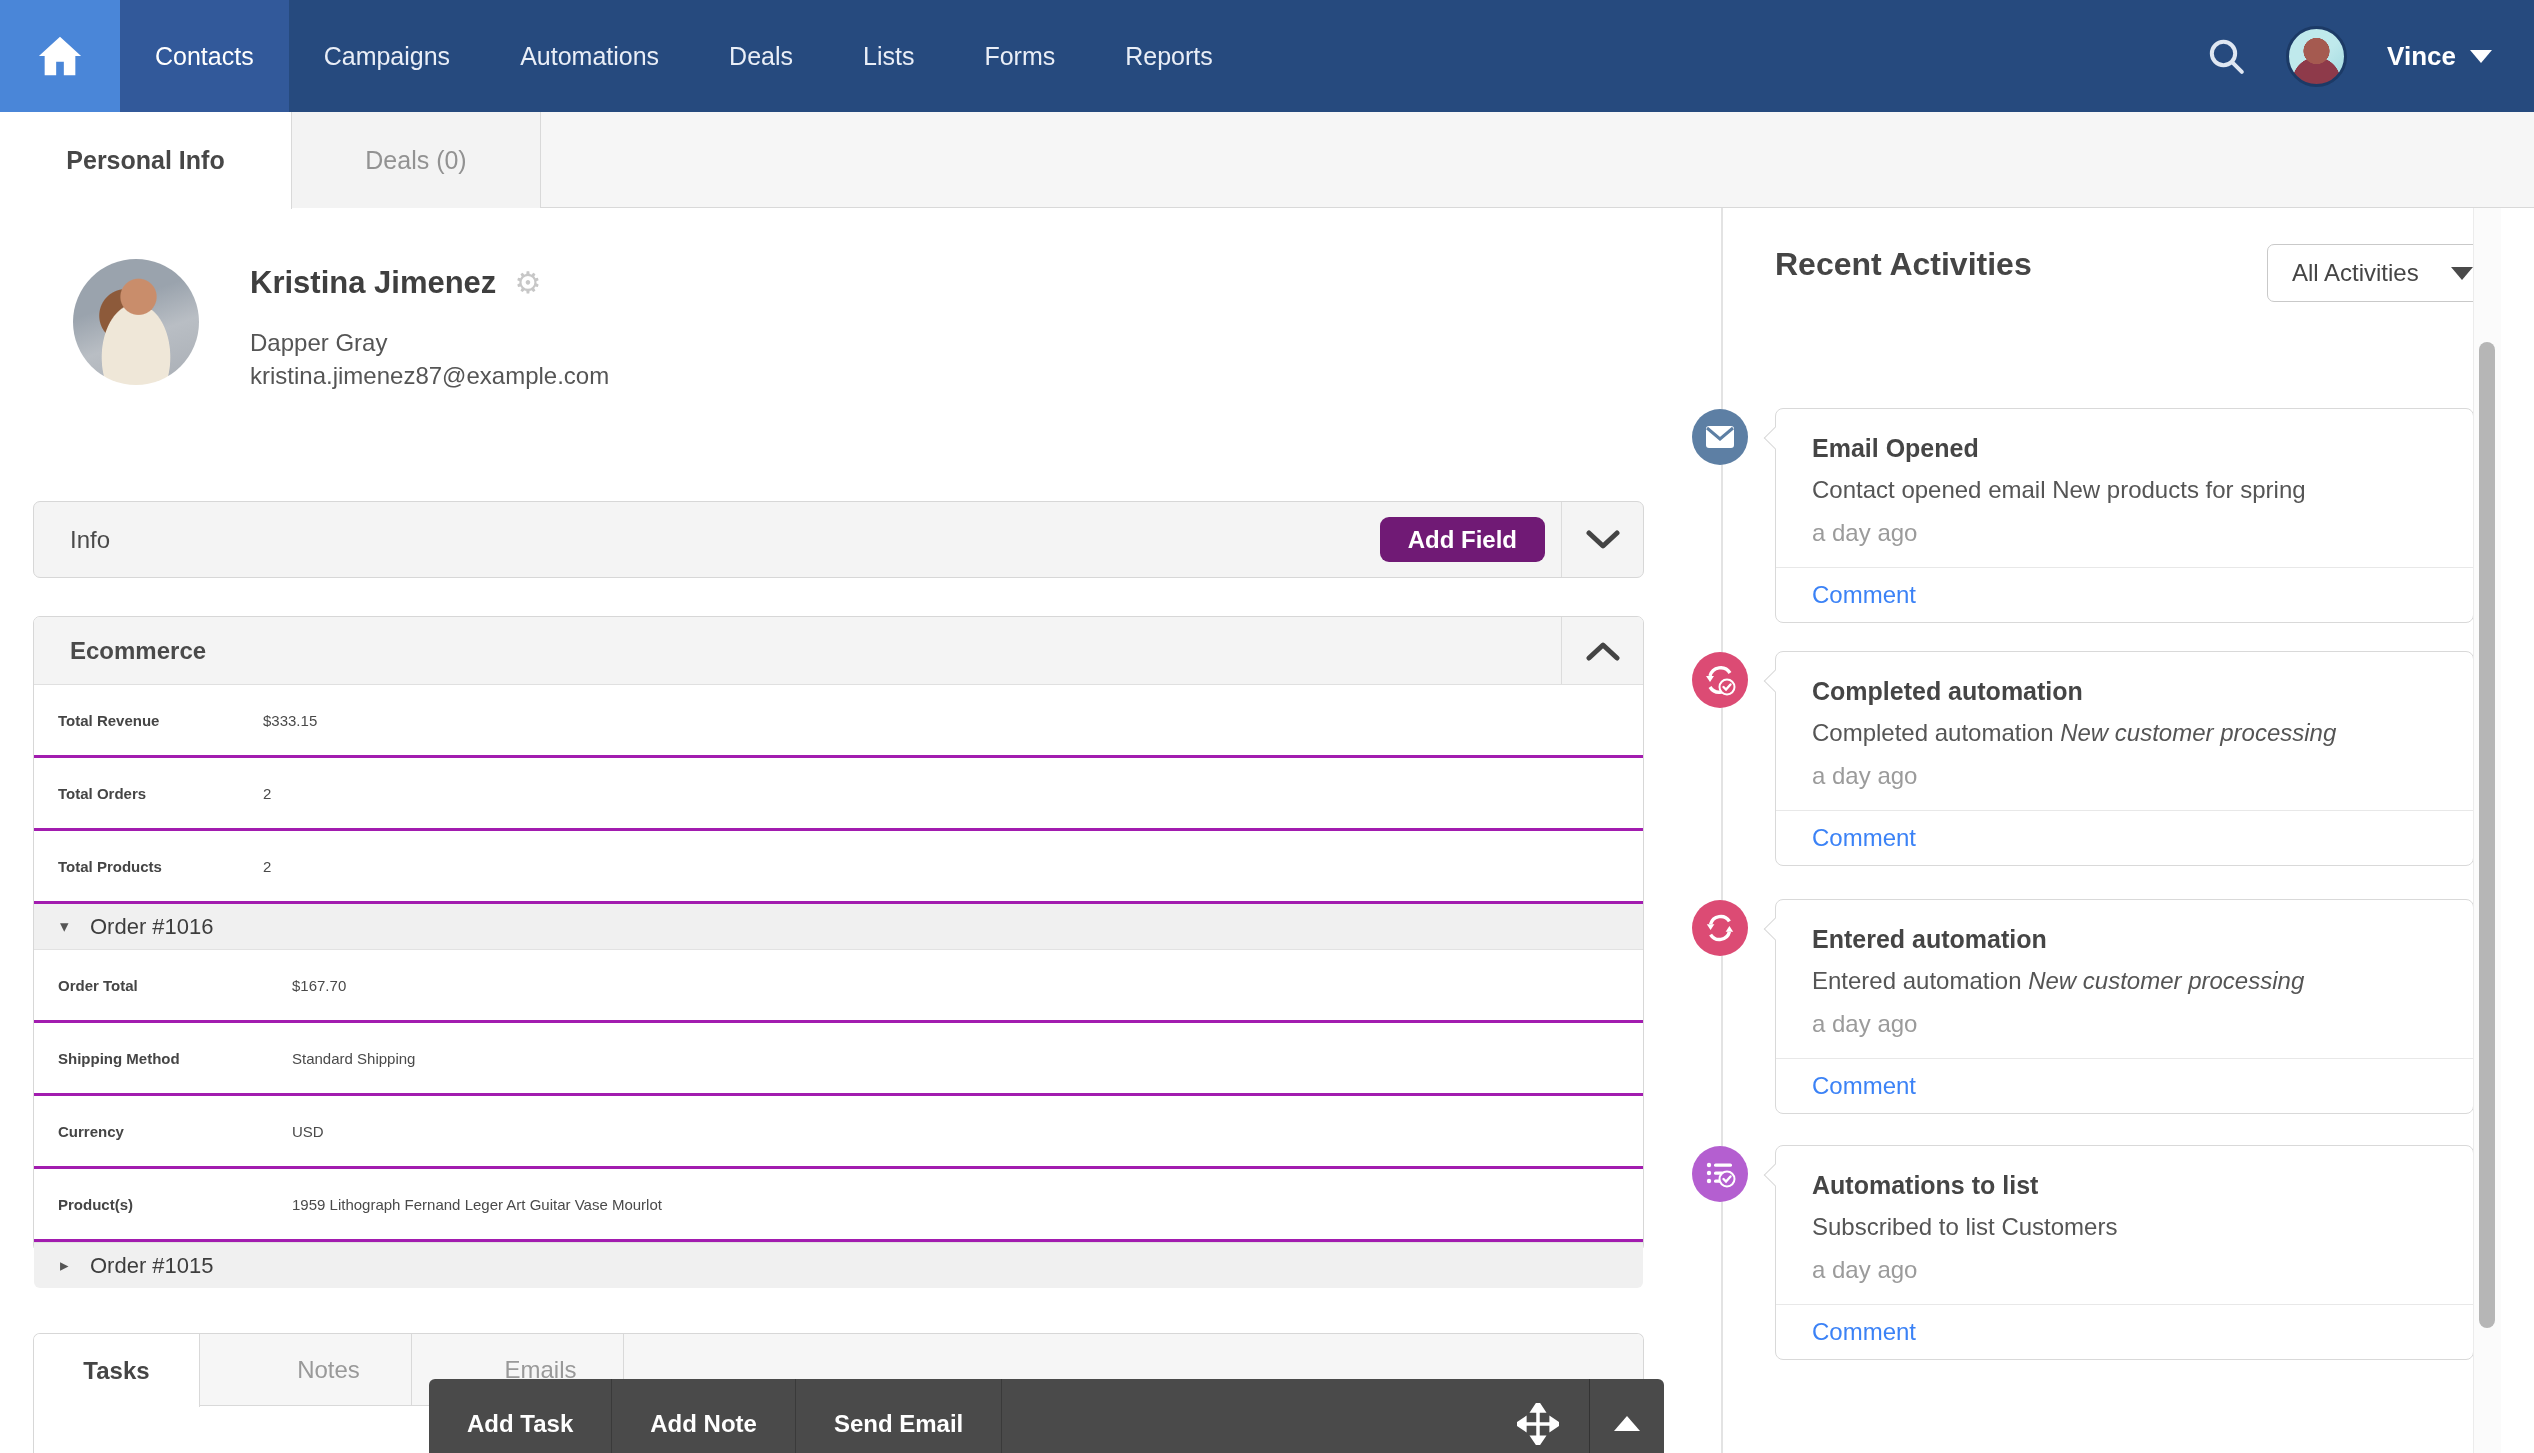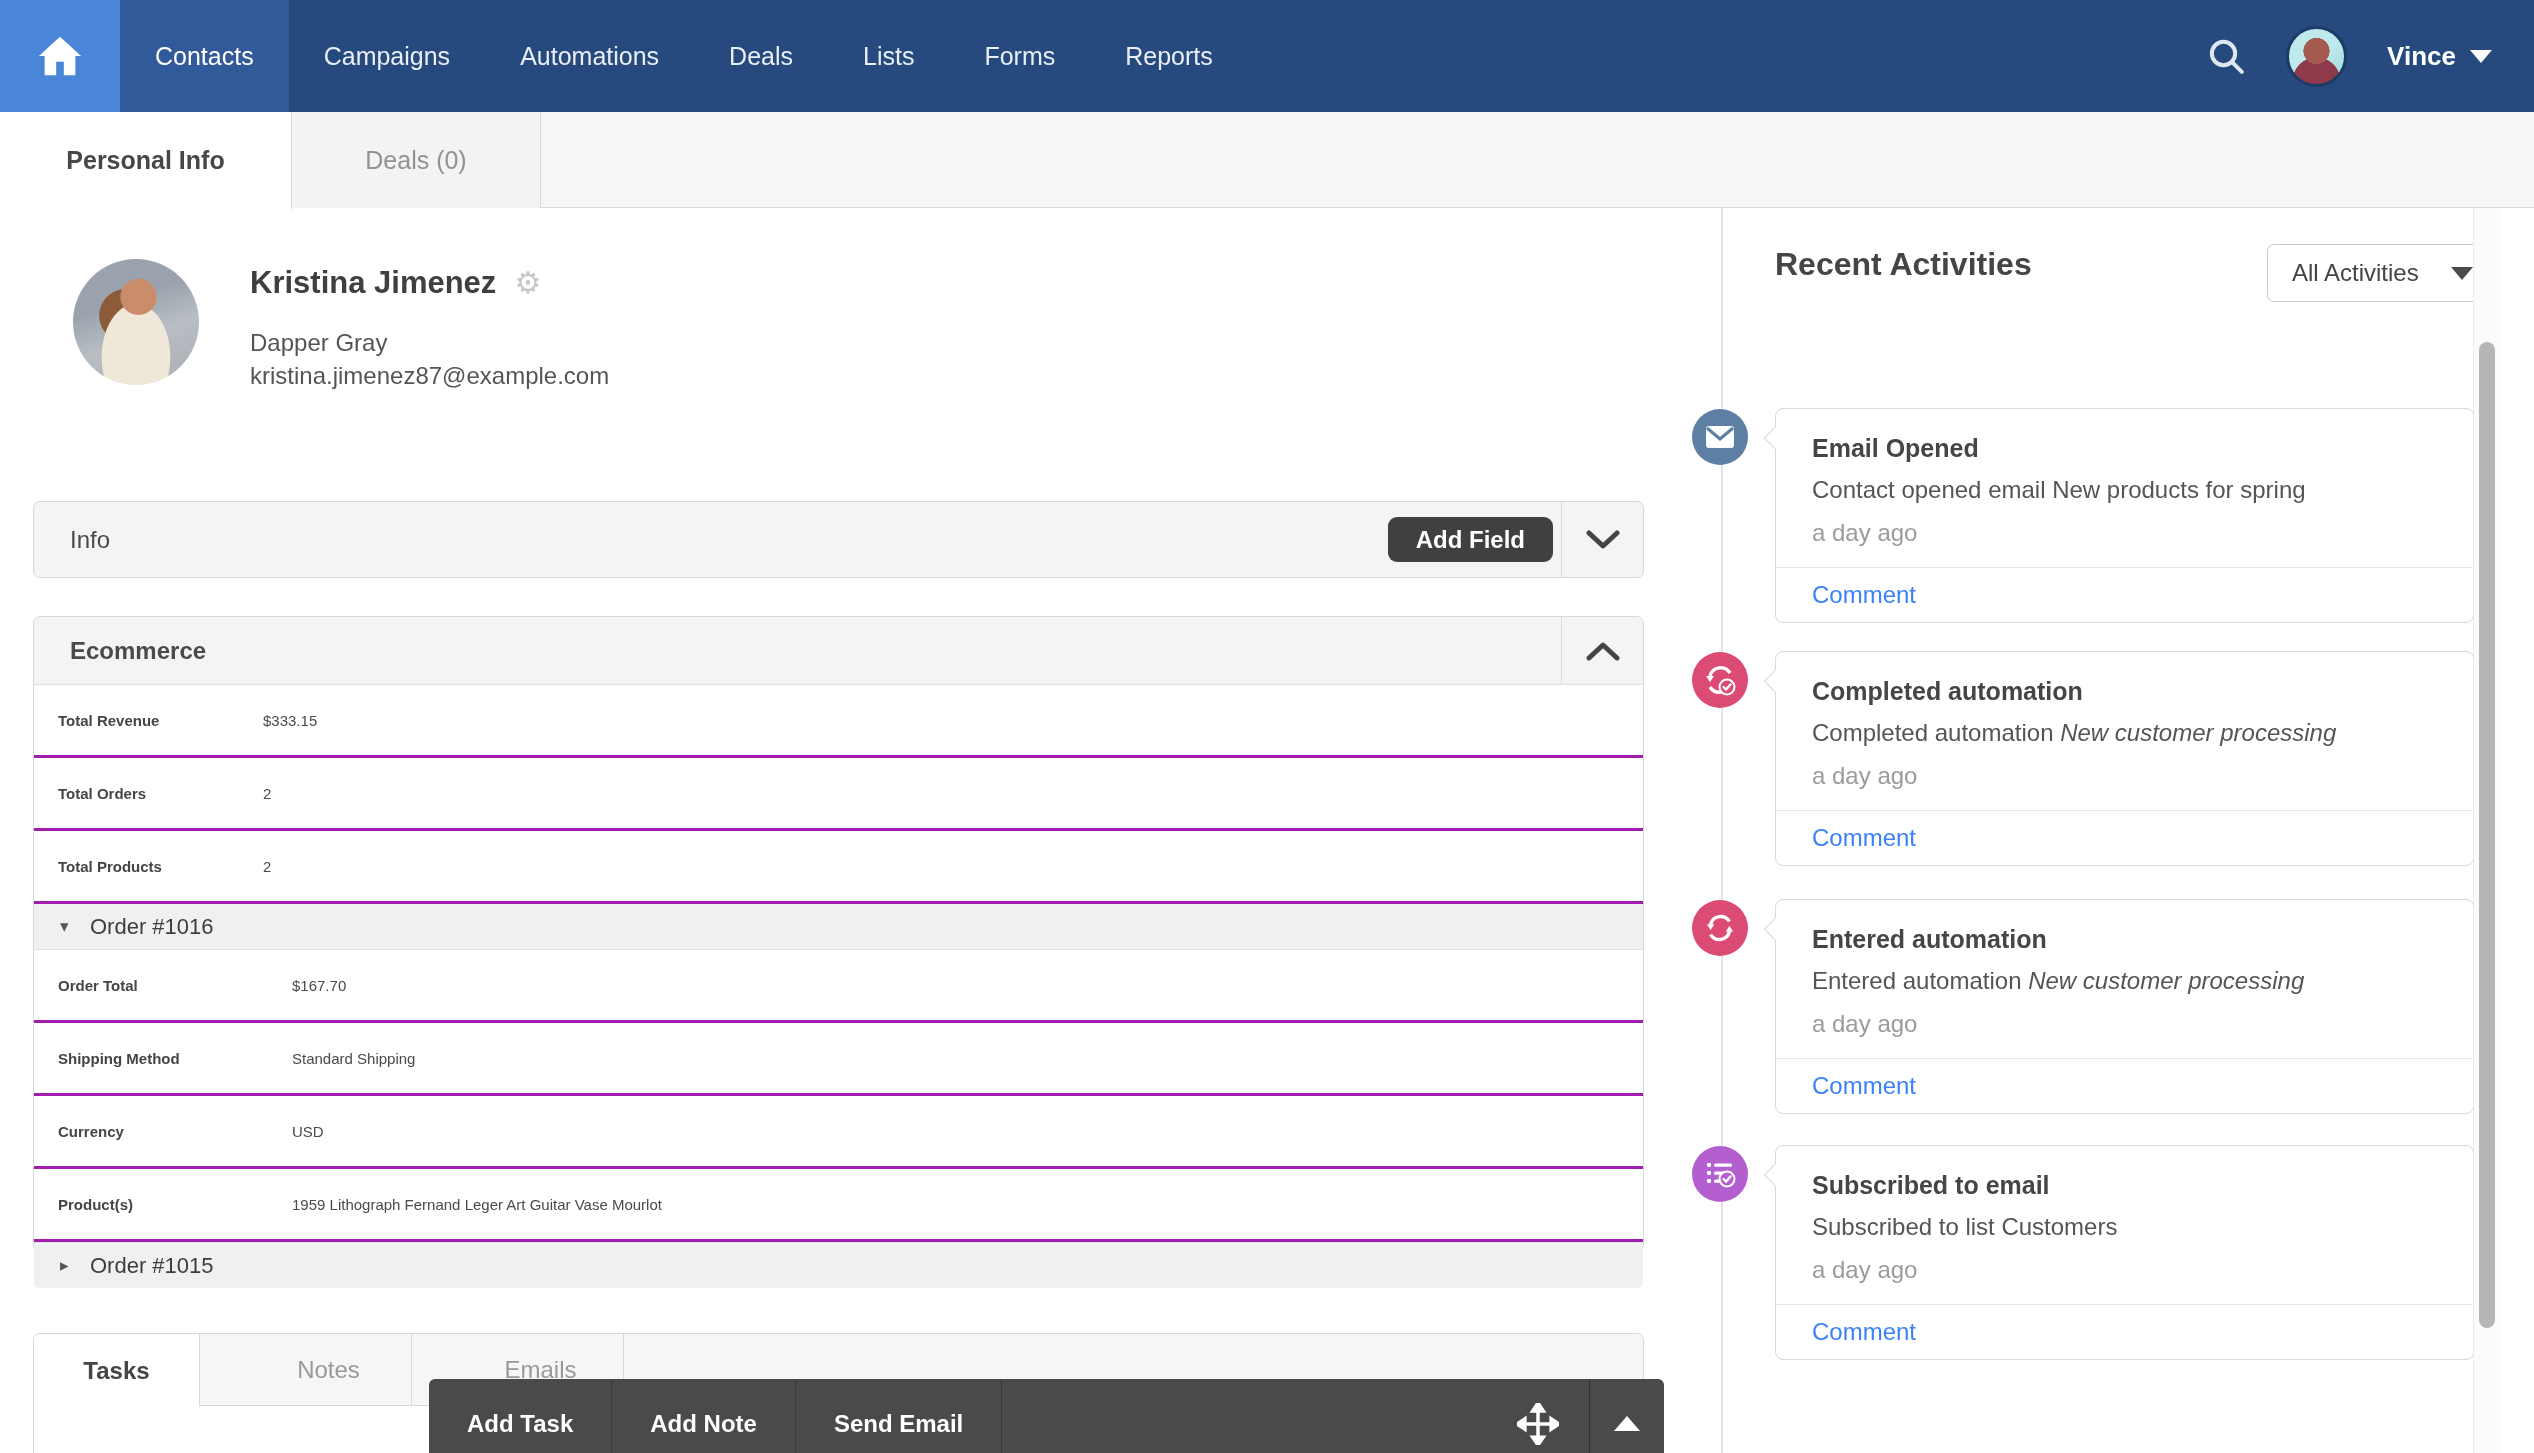--- a/index.html
+++ b/index.html
@@ -47,21 +47,21 @@
   
   .panel { position:absolute; left:33px; width:1611px; background:#fff; border:1px solid #d7d7d7; border-radius:7px; }
   .panel-header { display:flex; align-items:stretch; background:#f4f4f4; border-radius:6px 6px 0 0; }
   .panel-header .ph-label { display:flex; align-items:center; padding-left:36px; font-size:24px; color:#4a4a4a; }
   .ph-spacer { flex:1; }
   .ph-divider { width:1px; background:#dcdcdc; }
   .ph-chevron { width:81px; display:flex; align-items:center; justify-content:center; cursor:pointer; }
 
   .info-panel { top:501px; height:77px; background:#f4f4f4; }
   .info-panel .panel-header { height:100%; border-radius:6px; background:transparent; }
-  .btn-add-field { align-self:center; margin-right:8px; height:45px; padding:0 28px; background:#404040; color:#fff;
+  .btn-add-field { align-self:center; margin-right:16px; height:45px; padding:0 28px; background:#701a75; color:#fff;
     font-size:24px; font-weight:700; border:none; border-radius:9px; cursor:pointer; display:flex; align-items:center; }
 
   .ecom-panel { top:616px; height:636px; }
   .ecom-panel .panel-header { height:68px; border-bottom:1px solid #e0e0e0; }
   .row { display:flex; align-items:center; height:73px; border-bottom:3px solid #a21caf; padding-left:24px; font-size:15px; }
   .row .lbl { width:205px; font-weight:700; color:#454545; }
   .row.order-field .lbl { width:234px; }
   .row .val { color:#4a4a4a; }
   .order-bar { display:flex; align-items:center; height:46px; background:#f0f0f0; border-bottom:1px solid #e2e2e2; padding-left:26px; cursor:pointer; }
   .order-bar .tri { font-size:17px; color:#555; width:30px; }
@@ -319,21 +319,21 @@
         <span>Entered automation </span><em>New customer processing</em>
       </div>
       <div class="card-time">a day ago</div>
     </div>
     <div class="card-comment">Comment</div>
   </div>
 
   <div class="card" style="top:1145px;">
     <div class="notch"></div>
     <div class="card-body">
-      <div class="card-title">Subscribed to email</div>
+      <div class="card-title">Automations to list</div>
       <div class="card-desc">
         <span>Subscribed to list Customers</span><em></em>
       </div>
       <div class="card-time">a day ago</div>
     </div>
     <div class="card-comment">Comment</div>
   </div>
 
   <div class="sb-track"></div>
   <div class="sb-thumb"></div>

